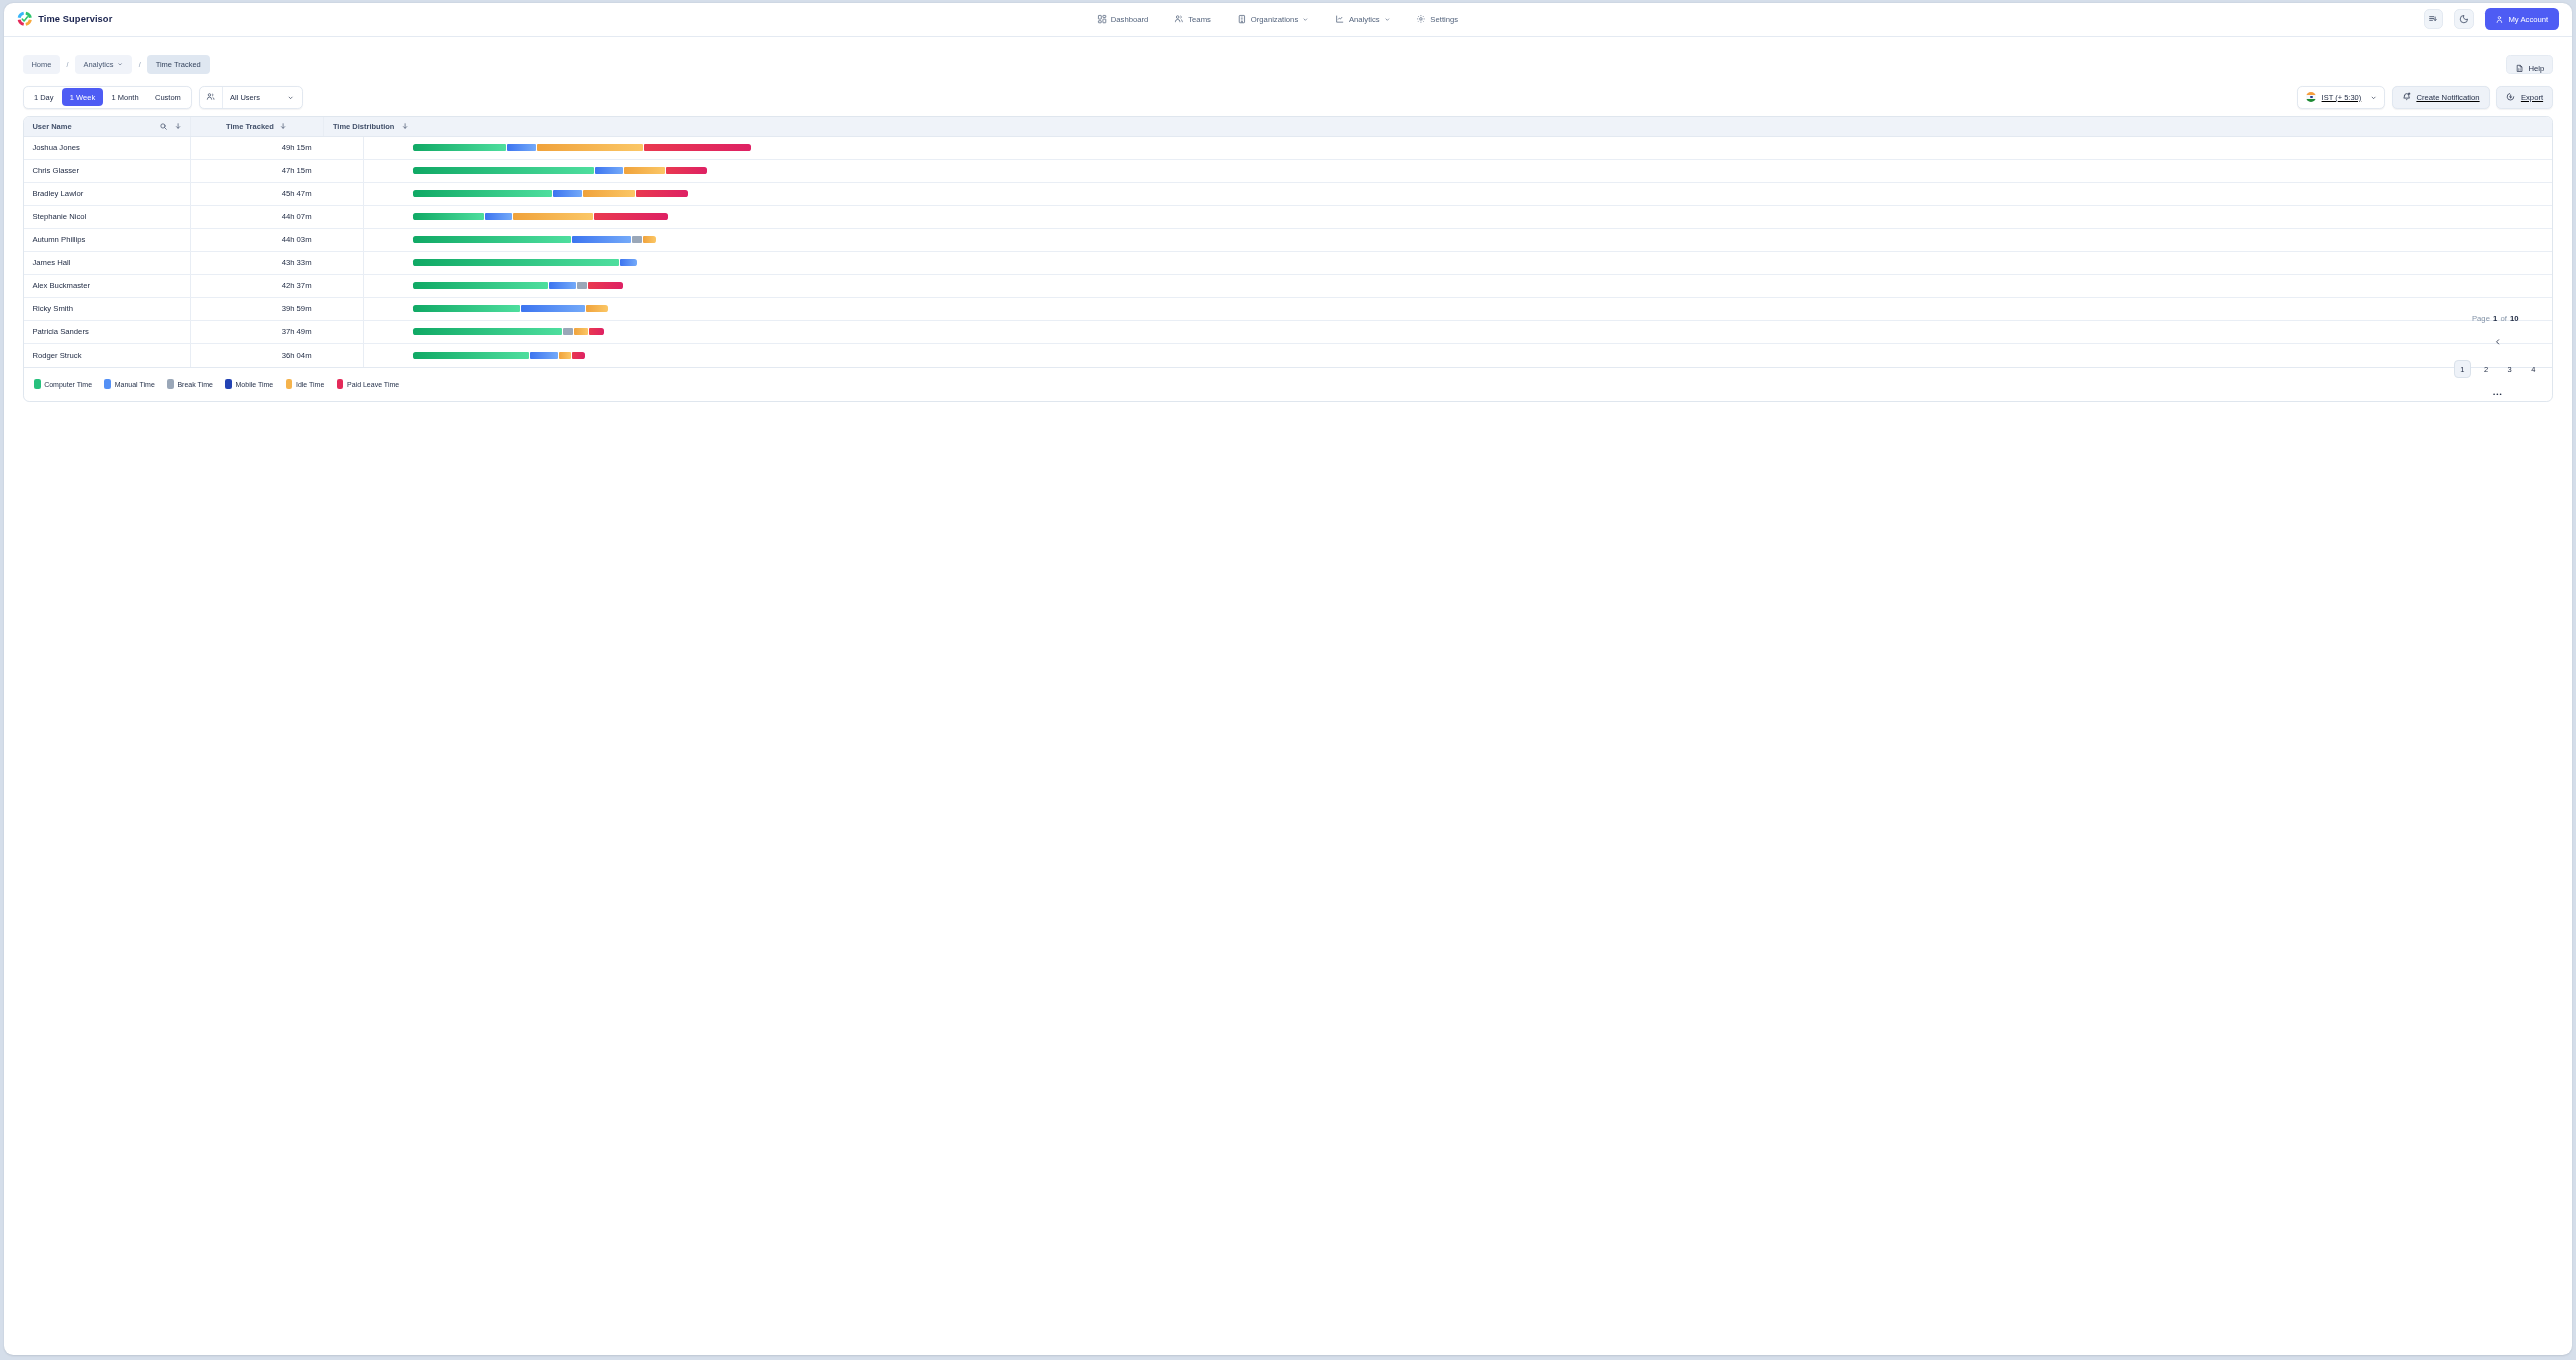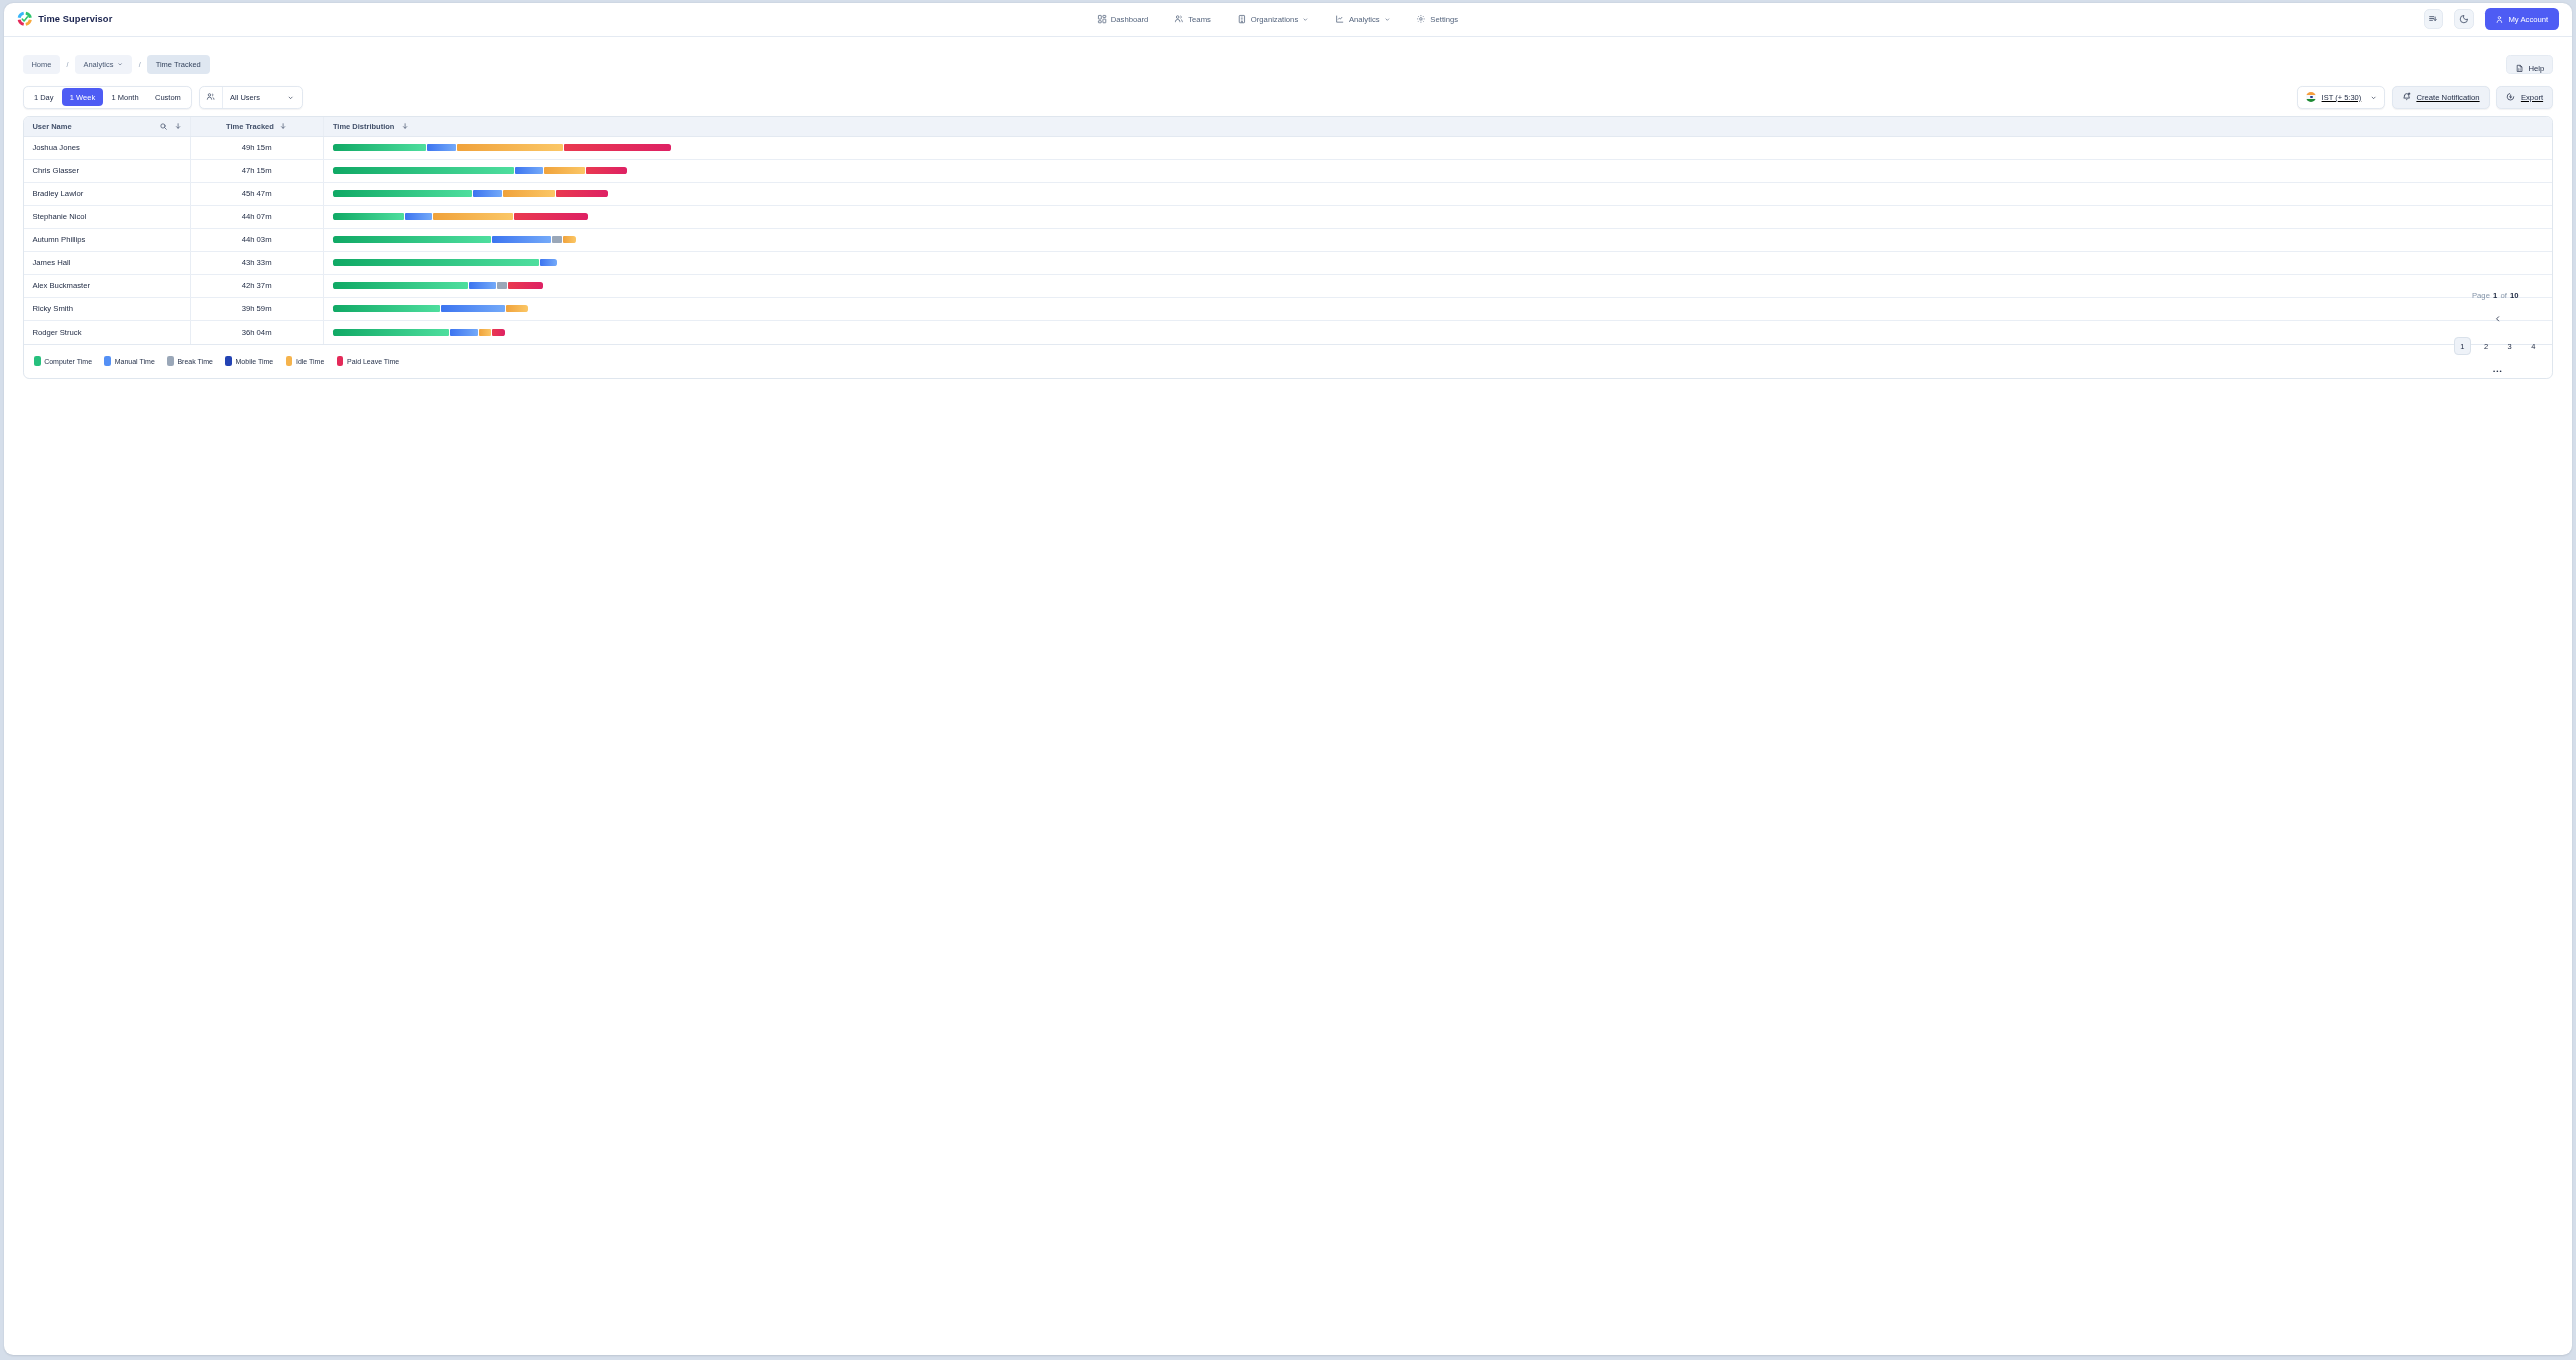--- a/index.html
+++ b/index.html
@@ -50,21 +50,21 @@
             box-shadow:0 0.5px 1px rgba(15,23,42,.05);}
   
   .card{margin-top:7.7px;border:0.5px solid #dfe6ee;border-radius:6.2px;overflow:hidden;background:#fff;}
   .thead{display:flex;background:#eff3f9;height:19.6px;border-bottom:0.5px solid #e3e9f1;}
   .th{display:flex;align-items:center;font-size:7.5px;font-weight:700;color:#42506a;}
   .col-name{width:167px;border-right:0.5px solid #e8edf4;padding:0 7.2px 0 8.8px;}
   .col-time{width:133px;border-right:0.5px solid #e8edf4;justify-content:center;}
   .col-dist{flex:1;padding-left:9.3px;}
   .th.col-name .sp{flex:1;}
   .th-icons{display:flex;align-items:center;gap:6.7px;}
-  .trow{display:flex;height:23px;border-bottom:0.5px solid #e9eef5;background:#fff;}
+  .trow{display:flex;height:23px;border-bottom:0.5px solid #e9eef5;background:#fff;gap:40px;}
   .trow:last-child{border-bottom:none;}
   .td{display:flex;align-items:center;font-size:7.7px;color:#1c2740;}
   .td.col-name{font-weight:400;}
   .bar{display:flex;align-items:center;column-gap:1px;height:7.2px;}
   .seg{height:7.2px;border-radius:1px;}
   .seg:first-child{border-top-left-radius:2.6px;border-bottom-left-radius:2.6px;}
   .seg:last-child{border-top-right-radius:2.6px;border-bottom-right-radius:2.6px;}
   .seg-computer{background:linear-gradient(90deg,#10a965,#4ede9e);}
   .seg-manual{background:linear-gradient(90deg,#3c74f0,#74aaf9);}
   .seg-break{background:#9aa7b8;}
@@ -376,20 +376,32 @@
             <div class="td col-time">39h 59m</div>
             <div class="td col-dist">
               <div class="bar">
                 <div class="seg seg-computer" style="width: 107px;"></div>
                 <div class="seg seg-manual" style="width: 64px;"></div>
                 <div class="seg seg-idle" style="width: 22px;"></div>
               </div>
             </div>
           </div>
           <div class="trow">
+            <div class="td col-name">Patricia Sanders</div>
+            <div class="td col-time">37h 49m</div>
+            <div class="td col-dist">
+              <div class="bar">
+                <div class="seg seg-computer" style="width: 149px;"></div>
+                <div class="seg seg-break" style="width: 10.3px;"></div>
+                <div class="seg seg-idle" style="width: 14px;"></div>
+                <div class="seg seg-paid_leave" style="width: 15px;"></div>
+              </div>
+            </div>
+          </div>
+          <div class="trow">
             <div class="td col-name">Rodger Struck</div>
             <div class="td col-time">36h 04m</div>
             <div class="td col-dist">
               <div class="bar">
                 <div class="seg seg-computer" style="width: 116px;"></div>
                 <div class="seg seg-manual" style="width: 28px;"></div>
                 <div class="seg seg-idle" style="width: 12px;"></div>
                 <div class="seg seg-paid_leave" style="width: 13px;"></div>
               </div>
             </div>

